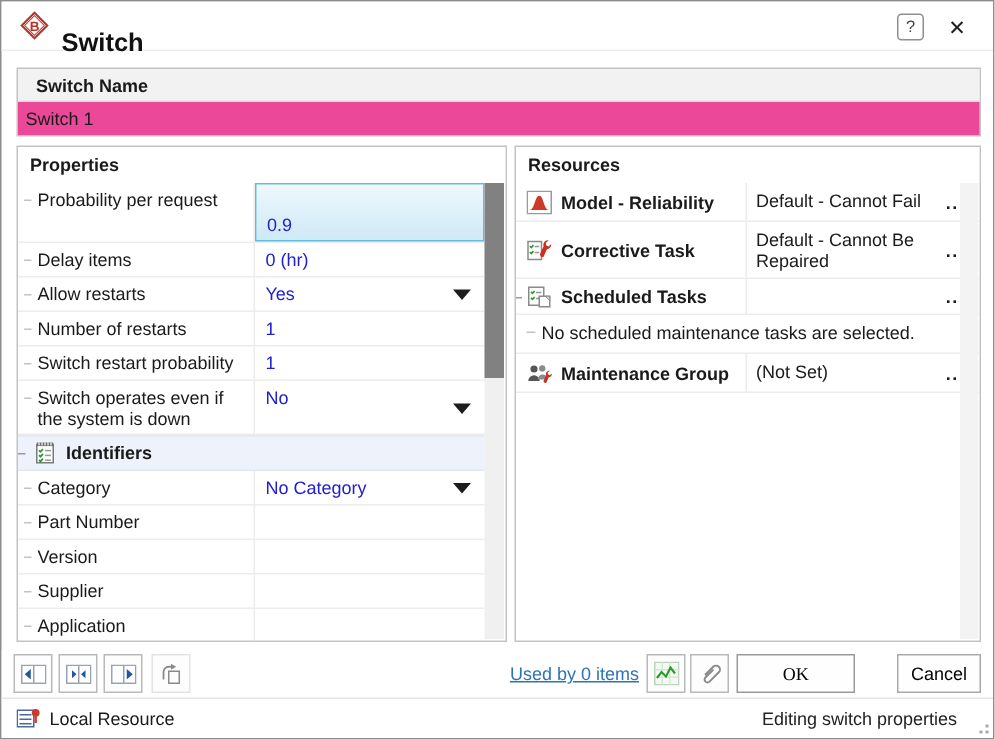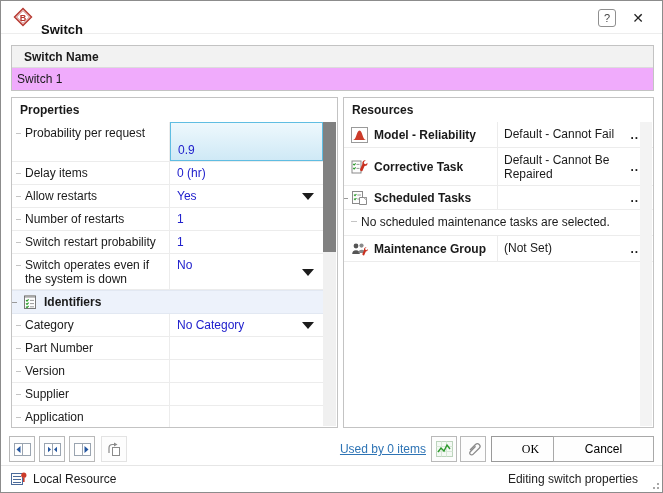--- a/index.html
+++ b/index.html
@@ -6,32 +6,32 @@
   *{box-sizing:border-box;}
   #dialog{
     position:relative;width:663px;height:493px;background:#fff;
     border:1px solid #8c8c8c;font-family:"Liberation Sans",sans-serif;
     font-size:12px;color:#1a1a1a;overflow:hidden;
   }
   
   .titlebar{position:absolute;left:0;top:0;right:0;height:33px;background:#fff;
     border-bottom:1px solid #ededed;display:flex;align-items:center;}
   .logo{margin-left:12px;width:20px;height:20px;flex:0 0 auto;}
-  .title{margin-left:8px;font-weight:bold;font-size:13px;color:#111;margin-top:24px;}
+  .title{margin-left:8px;font-weight:bold;font-size:17px;color:#111;margin-top:24px;}
   .helpbtn{position:absolute;right:46px;top:8px;width:18px;height:18px;
     border:1px solid #8f8f8f;border-radius:3px;display:flex;align-items:center;
     justify-content:center;font-size:11px;color:#444;cursor:pointer;background:#fff;}
   .closebtn{position:absolute;right:14px;top:7px;width:20px;height:20px;
     display:flex;align-items:center;justify-content:center;font-size:14px;color:#222;cursor:pointer;}
   
   .namebox{position:absolute;left:10px;top:44px;width:643px;height:46px;border:1px solid #c3c3c3;}
   .namebox .hdr{height:22px;background:#f2f2f2;border-bottom:1px solid #dcdcdc;
     display:flex;align-items:center;padding-left:12px;font-weight:bold;}
   .namebox input{display:block;width:100%;height:22px;border:none;outline:none;
-    padding:0 0 0 5px;font:inherit;color:#1a1a1a;background:#f0abfc;}
+    padding:0 0 0 5px;font:inherit;color:#1a1a1a;background:#ec4899;}
   
   .panel{position:absolute;top:96px;border:1px solid #c3c3c3;background:#fff;overflow:hidden;}
   .panel-left{left:10px;width:327px;height:331px;}
   .panel-right{left:342px;width:311px;height:331px;}
   .panel-hdr{height:24px;display:flex;align-items:center;padding-left:8px;font-weight:bold;background:#fff;}
   
   .pgrid{position:absolute;left:0;top:24px;right:14px;bottom:0;}
   .sec{display:flex;align-items:center;height:24px;background:#edf2fb;
     border-top:1px solid #e2e8f2;border-bottom:1px solid #e2e8f2;
     font-weight:bold;padding-left:10px;gap:6px;position:relative;}
@@ -65,21 +65,21 @@
   .toolbar{position:absolute;left:0;top:432px;right:0;height:33px;background:#fff;}
   .navbtn{position:absolute;top:3px;width:26px;height:26px;border:1px solid #b9b9b9;background:#fdfdfd;
     display:flex;align-items:center;justify-content:center;cursor:pointer;}
   .navbtn.flat{border-color:#e3e3e3;}
   .link{position:absolute;top:9px;right:236px;color:#2e74b5;text-decoration:underline;cursor:pointer;white-space:nowrap;}
   .iconbtn{position:absolute;top:3px;width:26px;height:26px;border:1px solid #b9b9b9;background:#fdfdfd;
     display:flex;align-items:center;justify-content:center;cursor:pointer;}
   .btn{position:absolute;top:3px;height:26px;border:1px solid #a9a9a9;background:#fefefe;
     display:flex;align-items:center;justify-content:center;font:inherit;cursor:pointer;}
   .btn-ok{right:92px;width:79px;border-color:#9a9a9a;font-family:Liberation Serif, serif;}
-  .btn-cancel{right:8px;width:101px;}
+  .btn-cancel{right:8px;width:56px;}
   
   .statusbar{position:absolute;left:0;bottom:0;right:0;height:27px;border-top:1px solid #e6e6e6;
     display:flex;align-items:center;padding:0 10px;background:#fff;}
   .statusbar .sb-left{display:flex;align-items:center;gap:5px;}
   .statusbar .sb-right{margin-left:auto;color:#222;padding-right:14px;}
   .grip{position:absolute;right:2px;bottom:2px;width:12px;height:12px;}
   .grip i{position:absolute;width:2px;height:2px;background:#a8a8a8;}
   .grip i:nth-child(1){right:1px;bottom:1px;}
   .grip i:nth-child(2){right:5px;bottom:1px;}
   .grip i:nth-child(3){right:1px;bottom:5px;}

